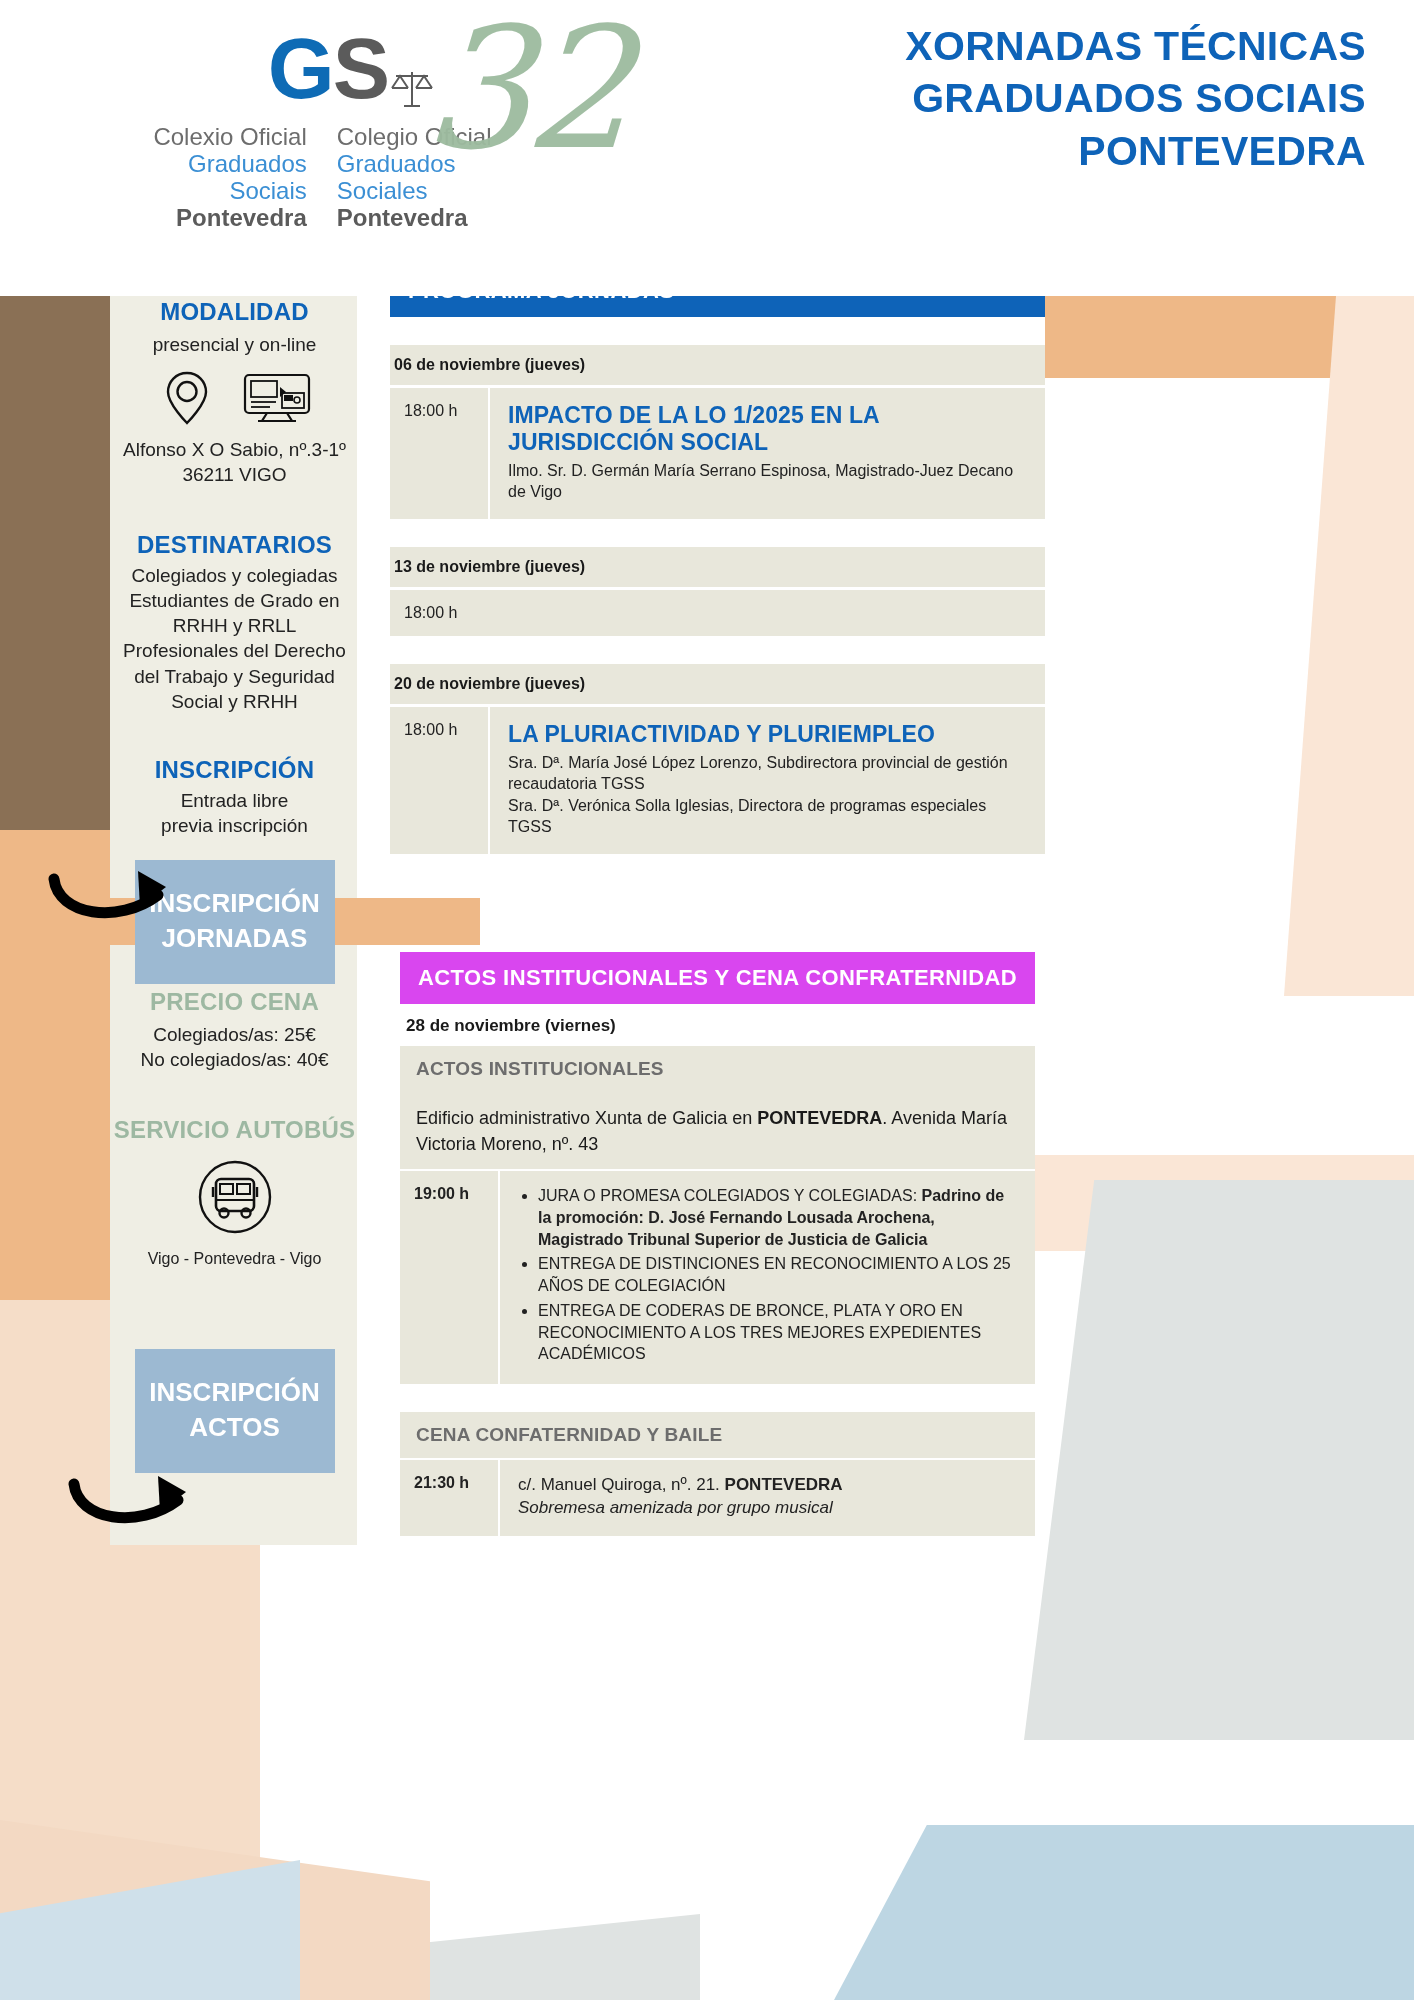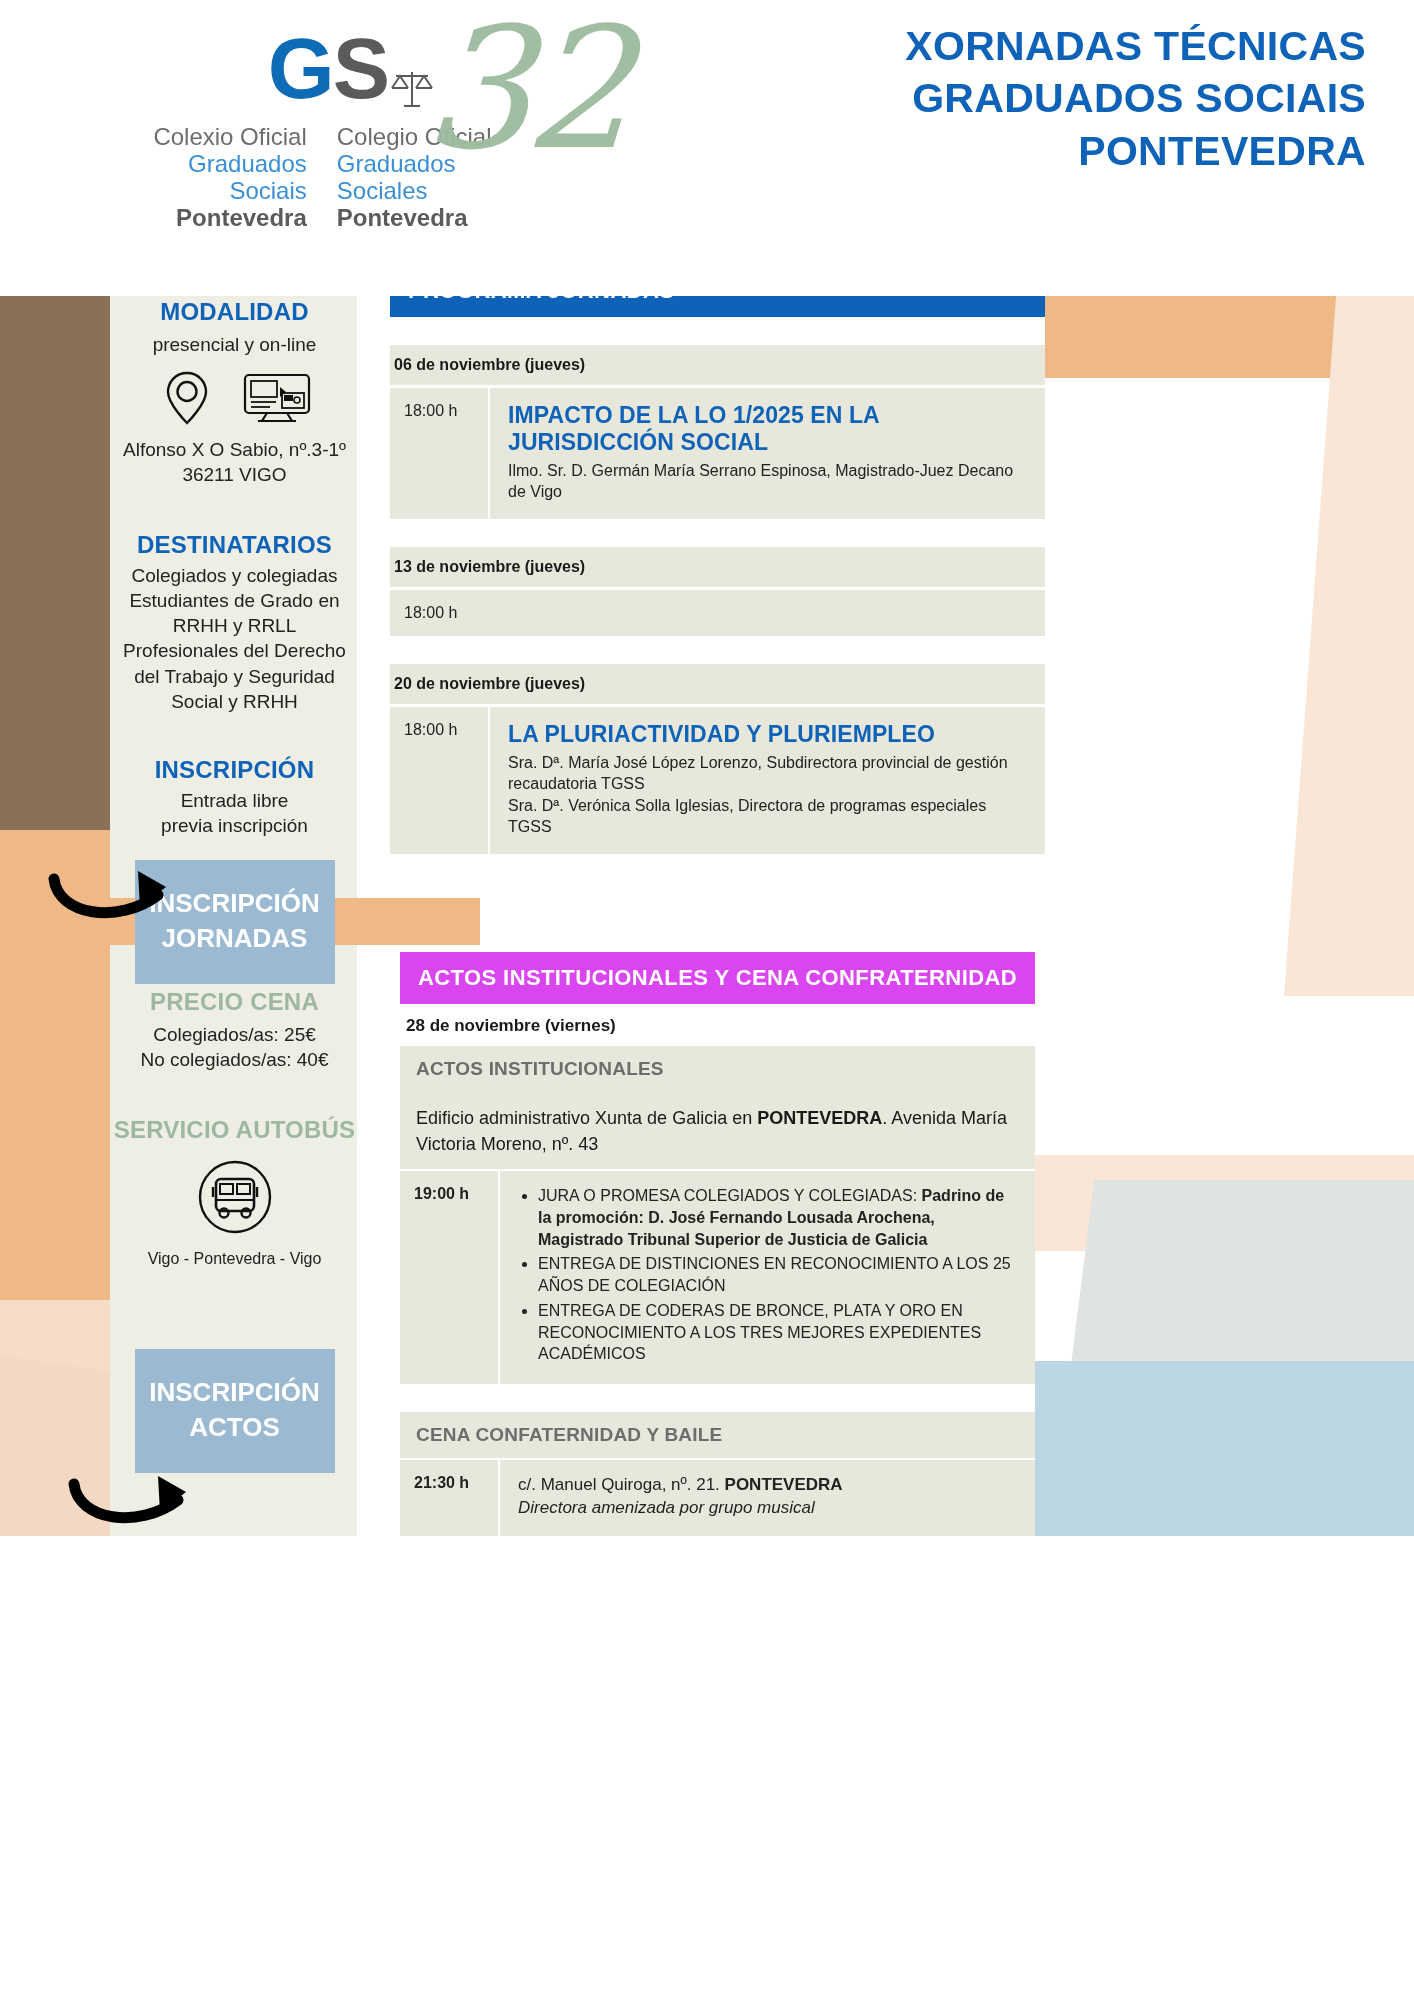--- a/index.html
+++ b/index.html
@@ -6,21 +6,21 @@
   html, body { width: 1414px; height: 2000px; }
   body {
     font-family: "Liberation Sans", sans-serif;
     background: #ffffff;
     position: relative;
     overflow: hidden;
   }
   .poster {
     position: relative;
     width: 1414px;
-    height: 1536px;
+    height: 2000px;
     background: #ffffff;
     overflow: hidden;
   }
 
   
   .header {
     position: absolute;
     top: 0; left: 0;
     width: 1414px;
     height: 296px;
@@ -592,18 +592,18 @@
     </div>
 
     <div class="gap"></div>
 
     <div class="subhead">CENA CONFATERNIDAD Y BAILE</div>
 
     <div class="session" style="margin-top:2px">
       <div class="ses-time bold">21:30 h</div>
       <div class="ses-body">
         <div class="ses-sub" style="font-size:17px"><span>c/. Manuel Quiroga, nº. 21. </span><b>PONTEVEDRA</b></div>
-        <div class="ses-sub ital" style="font-size:17px">Directora amenizada por grupo musical</div>
+        <div class="ses-sub ital" style="font-size:17px">Sobremesa amenizada por grupo musical</div>
       </div>
     </div>
   </div>
 
 </div>
 
 </body></html>

